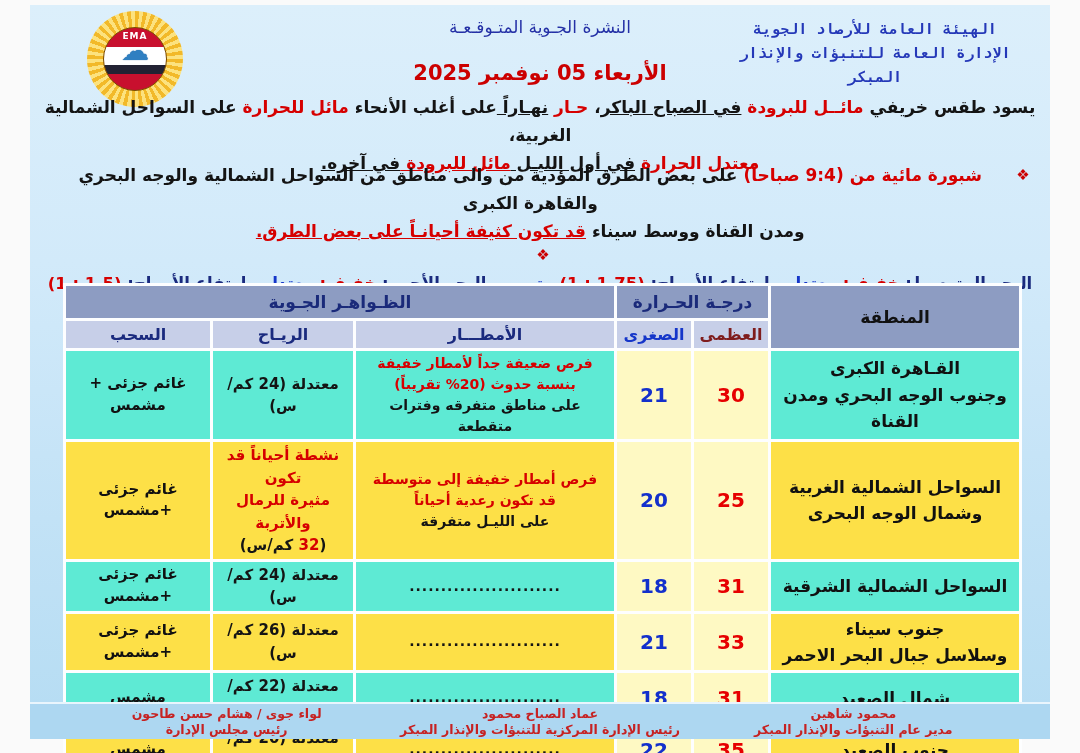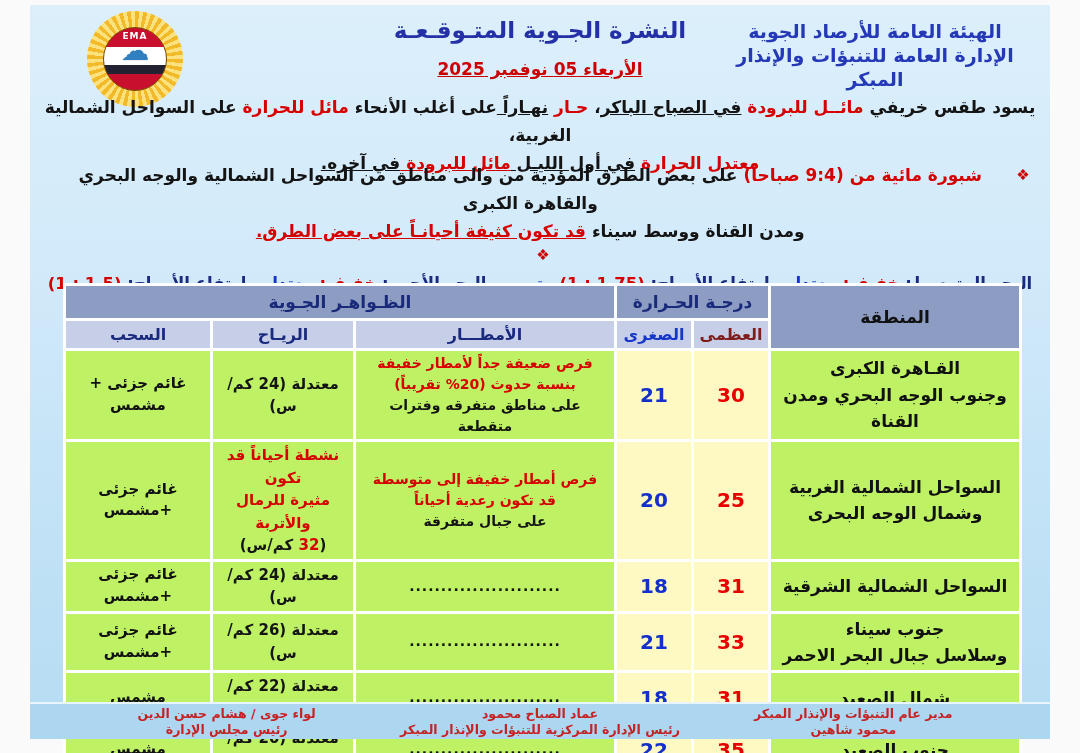--- a/index.html
+++ b/index.html
@@ -17,44 +17,44 @@
     background:repeating-conic-gradient(#f2b929 0deg 5deg,#fce27e 5deg 10deg);
     display:flex;align-items:center;justify-content:center;}
   .globe{width:62px;height:62px;border-radius:50%;overflow:hidden;position:relative;
     background:linear-gradient(180deg,#c8102e 0 30%,#ffffff 30% 60%,#223 60% 74%,#c8102e 74% 100%);
     border:1px solid #7a4a00;}
   .globe .ema{position:absolute;top:3px;left:0;right:0;text-align:center;color:#fff;
     font-size:9px;font-weight:bold;letter-spacing:1px;direction:ltr;}
   .globe .cloud{position:absolute;top:9px;left:0;right:0;text-align:center;color:#2f7fc1;
     font-size:28px;line-height:28px;text-shadow:0 0 1px #1a5f9e;}
   .title-block{position:absolute;left:300px;top:12px;width:420px;text-align:center;}
-  .main-title{color:#2430a6;font-size:23px;font-weight:bold;}
-  .main-date{color:#cc0000;font-size:17px;font-weight:bold;text-decoration:underline;margin-top:16px;}
+  .main-title{color:#2430a6;font-size:17px;font-weight:normal;}
+  .main-date{color:#cc0000;font-size:21px;font-weight:bold;margin-top:24px;}
   .org-block{position:absolute;right:10px;top:14px;width:330px;text-align:center;}
-  .org-line{color:#2438b8;font-size:19px;font-weight:bold;line-height:24px;}
+  .org-line{color:#2438b8;font-size:15px;font-weight:bold;line-height:24px;font-family:Liberation Mono, monospace;}
   
   .para{position:absolute;right:8px;left:8px;text-align:center;font-weight:bold;font-size:17px;line-height:28px;}
   .para .seg{white-space:pre-wrap;}
   .c-k{color:#141414;} .c-r{color:#d60000;} .c-b{color:#1536c9;} .c-n{color:#1a2a7e;}
   .u{text-decoration:underline;}
   .bullet{color:#cc0000;font-size:15px;vertical-align:1px;padding-left:6px;}
   #summary{top:88px;}
   #fog{top:156px;}
   #sea{top:236px;font-size:16.5px;}
   
   table.wx{position:absolute;right:28px;top:278px;border-collapse:separate;border-spacing:3px;
     table-layout:fixed;background:#fdfeff;}
   table.wx td,table.wx th{padding:2px 4px;vertical-align:middle;text-align:center;font-weight:bold;}
   .hdr-top{background:#8d9cc2;color:#1a2a7a;font-size:17px;}
   .hdr-region{background:#8d9cc2;color:#111;font-size:17px;}
   .hdr-sub{background:#c7cfe8;color:#1a2a7e;font-size:16px;margin-left:11px;}
   .hdr-max{background:#c7cfe8;color:#7f1d1d;font-size:16px;}
   .hdr-min{background:#c7cfe8;color:#1536c9;font-size:16px;}
-  .cell-odd{background:#bef264;margin-left:32px;}
-  .cell-even{background:#bef264;}
+  .cell-odd{background:#5eead4;margin-left:32px;}
+  .cell-even{background:#fde047;}
   .temp-cell{background:#fef9c3;font-size:20px;}
   .t-max{color:#e60000;} .t-min{color:#1330cc;}
   .region-cell{font-size:17px;color:#111;line-height:1.55;white-space:pre-line;}
   .clouds-cell{font-size:15px;color:#111;line-height:1.45;white-space:pre-line;}
   .rain-cell{font-size:14px;line-height:1.5;}
   .wind-cell{font-size:15px;line-height:1.5;color:#111;}
   .dots{letter-spacing:1px;color:#222;}
   
   .footer-band{position:absolute;left:0;right:0;bottom:0;height:37px;background:#add7f1;
     border-top:2px solid #e9f5fd;display:flex;justify-content:space-between;align-items:center;padding:0 40px;box-sizing:border-box;}
@@ -137,21 +137,21 @@
 مشمس</td>
     </tr>
     <tr style="height:80px">
       <td class="cell-even region-cell">السواحل الشمالية الغربية
 وشمال الوجه البحرى</td>
       <td class="temp-cell t-max">25</td>
       <td class="temp-cell t-min">20</td>
       <td class="cell-even rain-cell">
             <div><span class="seg c-r">فرص أمطار خفيفة إلى متوسطة</span></div>
             <div><span class="seg c-r">قد تكون رعدية أحياناً</span></div>
-            <div><span class="seg c-k">على جبال متفرقة</span></div>
+            <div><span class="seg c-k">على الليـل متفرقة</span></div>
           </td>
       <td class="cell-even wind-cell">
             <div><span class="seg c-r">نشطة أحياناً قد تكون</span></div>
             <div><span class="seg c-r">مثيرة للرمال والأتربة</span></div>
             <div><span class="seg c-k">(</span><span class="seg c-r">32</span><span class="seg c-k"> كم/س)</span></div>
           </td>
       <td class="cell-even clouds-cell">غائم جزئى
 +مشمس</td>
     </tr>
     <tr style="height:48px">
@@ -203,26 +203,26 @@
       <td class="cell-even wind-cell">
             <div><span class="seg c-k">معتدلة (20 كم/س)</span></div>
           </td>
       <td class="cell-even clouds-cell">مشمس</td>
     </tr>
   </tbody>
     </table>
 
   <div class="footer-band">
     <div class="sig">
+      <div>محمود شاهين</div>
       <div>مدير عام التنبؤات والإنذار المبكر</div>
-      <div>محمود شاهين</div>
     </div>
     <div class="sig">
       <div>عماد الصباح محمود</div>
       <div>رئيس الإدارة المركزية للتنبؤات والإنذار المبكر</div>
     </div>
     <div class="sig">
-      <div>لواء جوى / هشام حسن الدين</div>
+      <div>لواء جوى / هشام حسن طاحون</div>
       <div>رئيس مجلس الإدارة</div>
     </div>
   </div>
 
 </div>
 
 </body></html>

